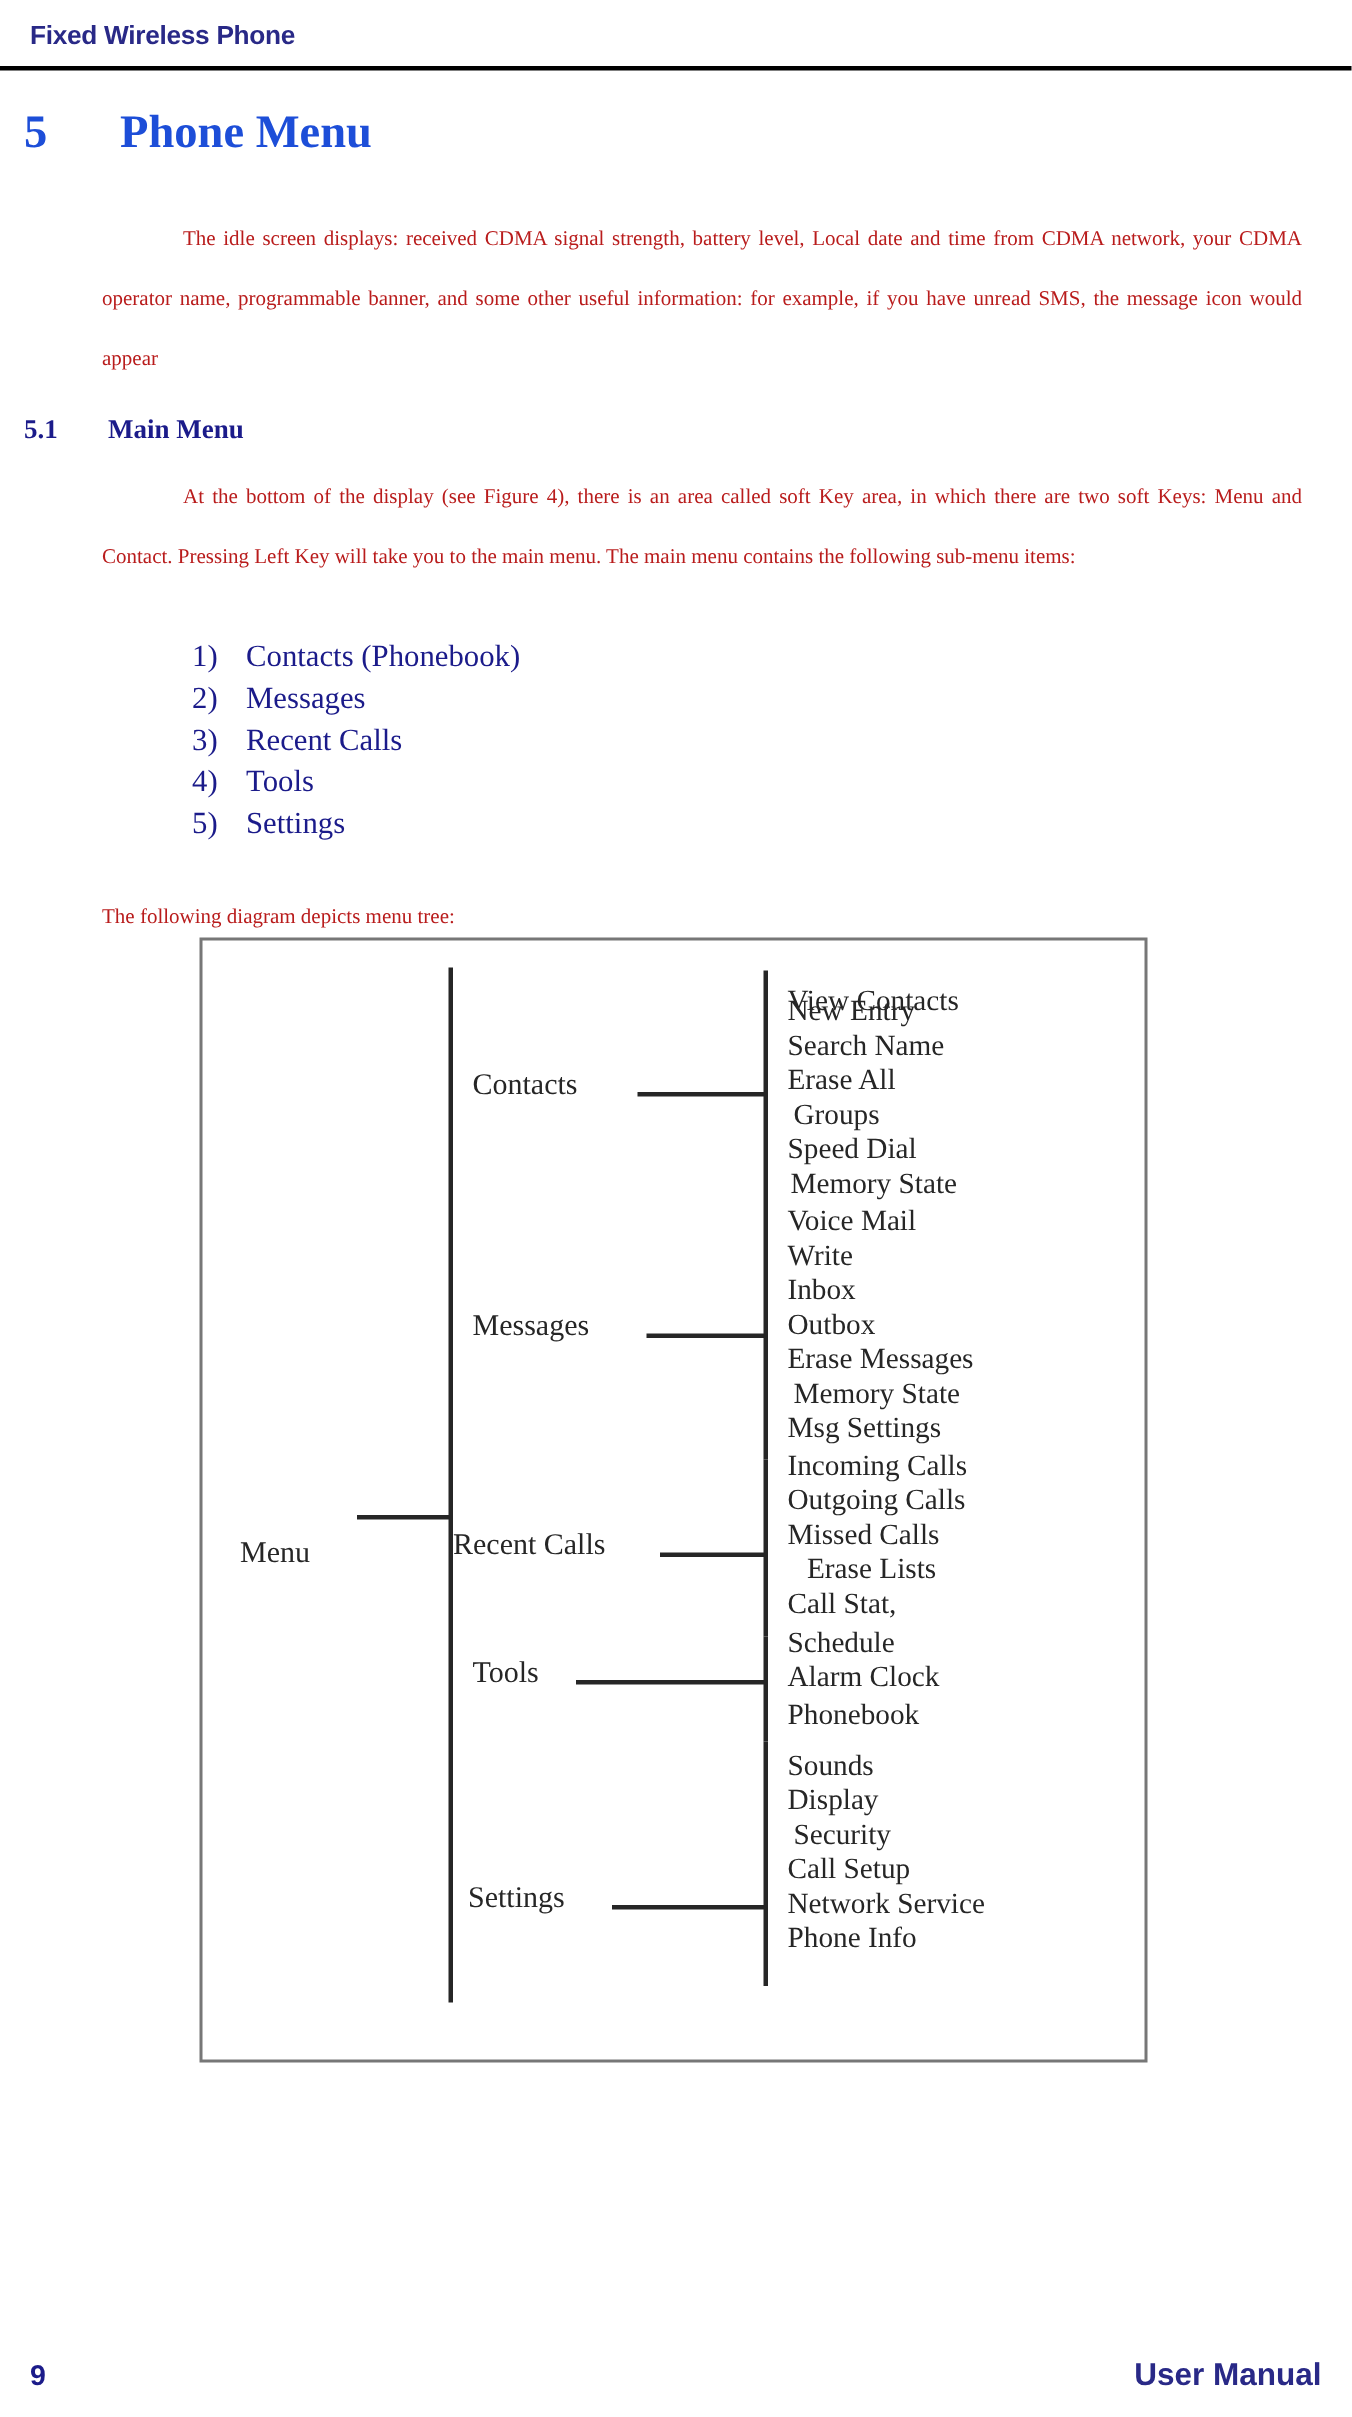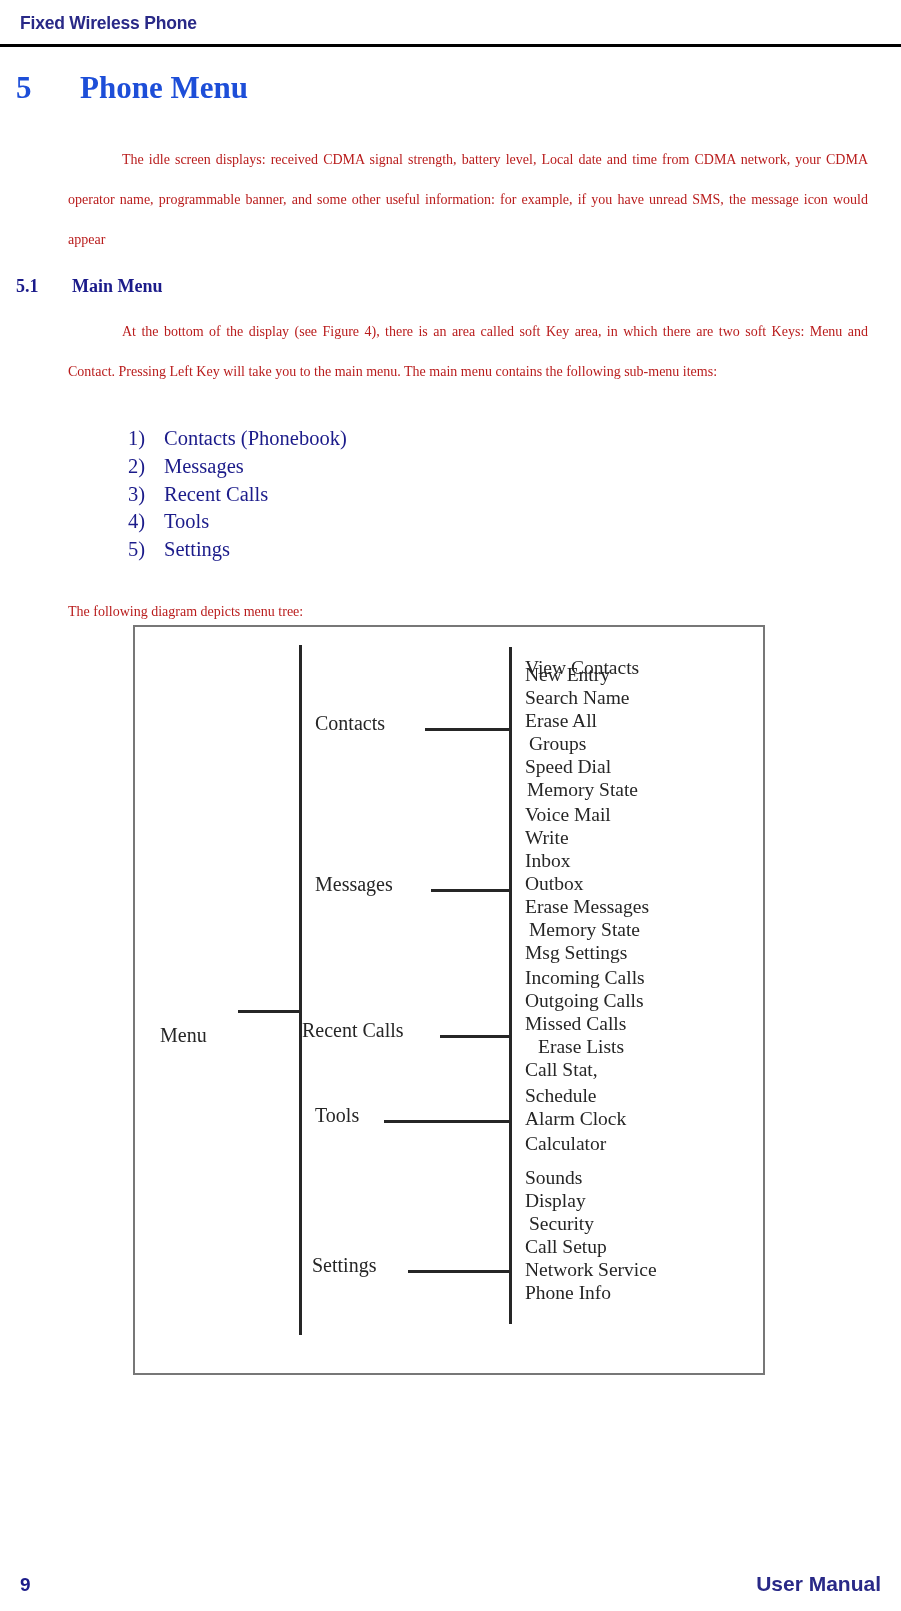--- a/index.html
+++ b/index.html
@@ -278,21 +278,21 @@
       <div class="dg dg-leaves" style="left:390px; top:362px;">Outgoing Calls</div>
       <div class="dg dg-leaves" style="left:390px; top:385px;">Missed Calls</div>
       <div class="dg dg-leaves" style="left:390px; top:408px;margin-left:13px;">Erase Lists</div>
       <div class="dg dg-leaves" style="left:390px; top:431px;">Call Stat,</div>
 
       <div class="dg dg-branch" style="left:180px; top:477px;">Tools</div>
       <div class="hline" style="left:249px; top:493px; width:127px;"></div>
       <div class="vline" style="left:374px; top:464px; height:70px;"></div>
       <div class="dg dg-leaves" style="left:390px; top:457px;">Schedule</div>
       <div class="dg dg-leaves" style="left:390px; top:480px;">Alarm Clock</div>
-      <div class="dg dg-leaves" style="left:390px; top:505px;">Calculator</div>
+      <div class="dg dg-leaves" style="left:390px; top:505px;">Phonebook</div>
 
       <div class="dg dg-branch" style="left:177px; top:627px;">Settings</div>
       <div class="hline" style="left:273px; top:643px; width:103px;"></div>
       <div class="vline" style="left:374px; top:534px; height:163px;"></div>
       <div class="dg dg-leaves" style="left:390px; top:539px;">Sounds</div>
       <div class="dg dg-leaves" style="left:390px; top:562px;">Display</div>
       <div class="dg dg-leaves" style="left:394px; top:585px;">Security</div>
       <div class="dg dg-leaves" style="left:390px; top:608px;">Call Setup</div>
       <div class="dg dg-leaves" style="left:390px; top:631px;">Network Service</div>
       <div class="dg dg-leaves" style="left:390px; top:654px;">Phone Info</div>

